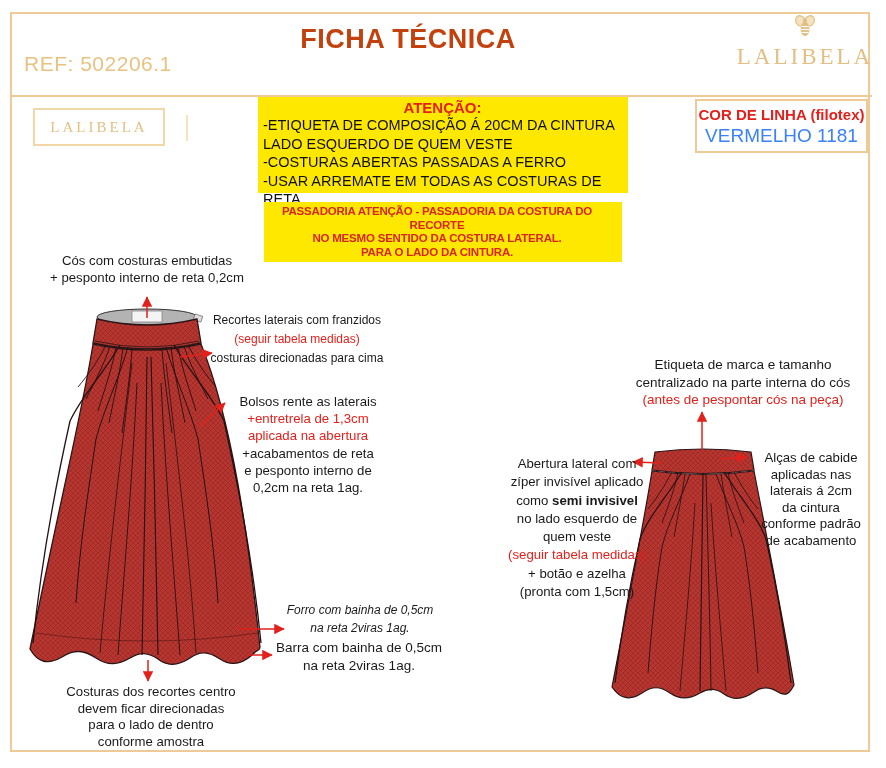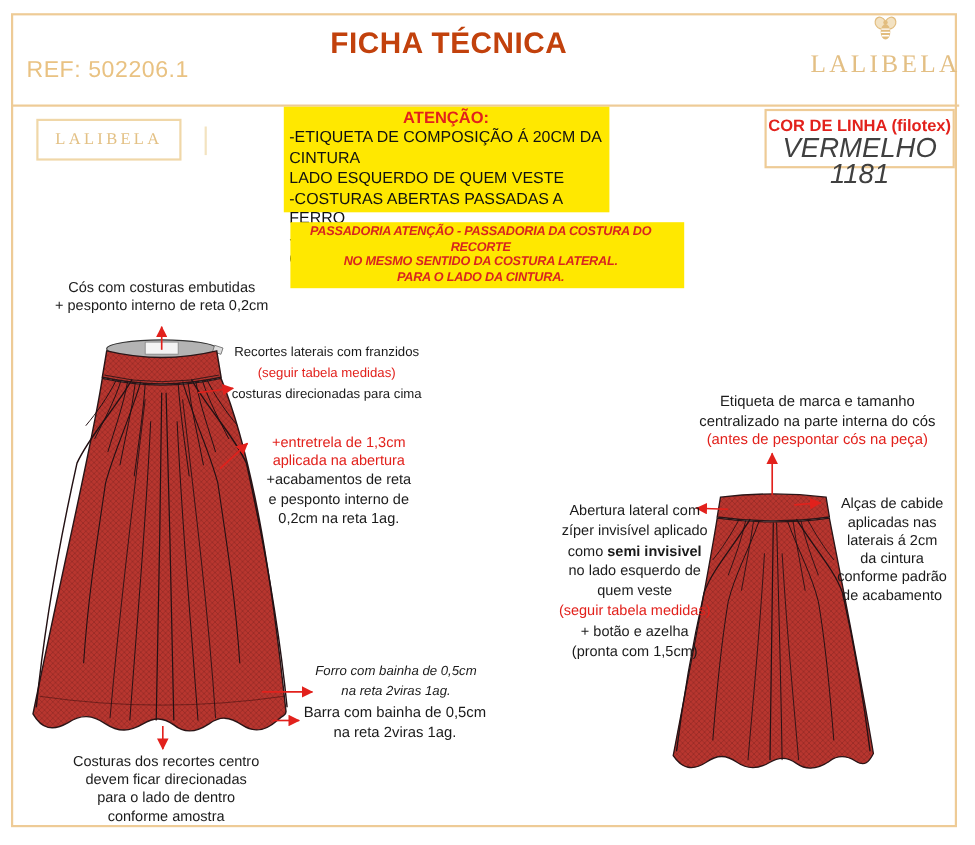--- a/index.html
+++ b/index.html
@@ -10,31 +10,31 @@
   .hdr-divider{position:absolute;left:10px;top:95px;width:862px;height:2px;background:#eecb96;}
   .ref{position:absolute;left:24px;top:52px;font-size:21px;font-weight:500;color:#e9c282;letter-spacing:.5px;}
   .title{position:absolute;left:0;right:70px;top:24px;text-align:center;font-size:27px;
          font-weight:700;color:#c2410c;letter-spacing:.5px;}
   .brand-top{position:absolute;left:735px;top:14px;width:140px;text-align:center;color:#e3bf84;}
   .brand-top .bname{font-family:"Liberation Serif",serif;font-size:23px;letter-spacing:3px;margin-top:2px;}
   .brand-box{position:absolute;left:33px;top:108px;width:132px;height:38px;border:2px solid #f0d7a8;
              box-sizing:border-box;display:flex;align-items:center;justify-content:center;
              font-family:"Liberation Serif",serif;font-size:15px;letter-spacing:3px;color:#e3c084;}
   .tickmark{position:absolute;left:186px;top:115px;width:2px;height:26px;background:#f3e3c0;}
-  .att-box{position:absolute;left:258px;top:97px;width:296px;height:96px;background:#ffe800;
+  .att-box{position:absolute;left:258px;top:97px;width:370px;height:96px;background:#ffe800;
            box-sizing:border-box;padding:2px 6px 0 5px;}
   .att-title{text-align:center;color:#e2211c;font-weight:700;font-size:15px;line-height:17px;}
   .att-line{font-size:14.5px;line-height:18.5px;color:#111;}
   .press-box{position:absolute;left:264px;top:202px;width:358px;height:60px;background:#ffe800;
-             box-sizing:border-box;padding:3px 16px 0 4px;text-align:center;font-style:italic;}
+             box-sizing:border-box;padding:3px 16px 0 4px;text-align:center;}
   .press-line{font-size:11.5px;line-height:13.5px;font-weight:700;color:#d8251f;letter-spacing:-.2px;}
   .thread-box{position:absolute;left:695px;top:99px;width:173px;height:54px;border:2px solid #eecb96;
               box-sizing:border-box;text-align:center;padding-top:4px;}
   .thread-title{color:#e2211c;font-weight:700;font-size:15px;line-height:19px;}
-  .thread-value{color:#404040;font-size:25px;line-height:23px;font-style:italic;}
+  .thread-value{color:#3b82f6;font-size:19px;line-height:23px;}
   .ann{position:absolute;text-align:center;font-size:13.2px;line-height:17px;color:#1a1a1a;}
   .ann .red{color:#e2211c;}
   .ann .b{font-weight:700;}
   .a1{left:36px;top:252px;width:222px;}
   .a2{left:198px;top:311px;width:198px;font-size:12px;line-height:19px;}
   .a3{left:220px;top:393px;width:176px;line-height:17.2px;}
   .a4{left:264px;top:601px;width:192px;font-size:12px;line-height:18px;font-style:italic;}
   .a5{left:263px;top:639px;width:192px;font-size:13.5px;line-height:18px;}
   .a6{left:48px;top:684px;width:206px;line-height:16.5px;}
   .a7{left:598px;top:356px;width:290px;font-size:13.5px;line-height:17.5px;}
@@ -203,20 +203,21 @@
     <div>+ pesponto interno de reta 0,2cm</div>
   </div>
 
   <div class="ann a2">
     <div>Recortes laterais com franzidos</div>
     <div class="red">(seguir tabela medidas)</div>
     <div>costuras direcionadas para cima</div>
   </div>
 
   <div class="ann a3">
+    <div>Bolsos rente as laterais</div>
     <div class="red">+entretrela de 1,3cm</div>
     <div class="red">aplicada na abertura</div>
     <div>+acabamentos de reta</div>
     <div>e pesponto interno de</div>
     <div>0,2cm na reta 1ag.</div>
   </div>
 
   <div class="ann a4">
     <div>Forro com bainha de 0,5cm</div>
     <div>na reta 2viras 1ag.</div>

